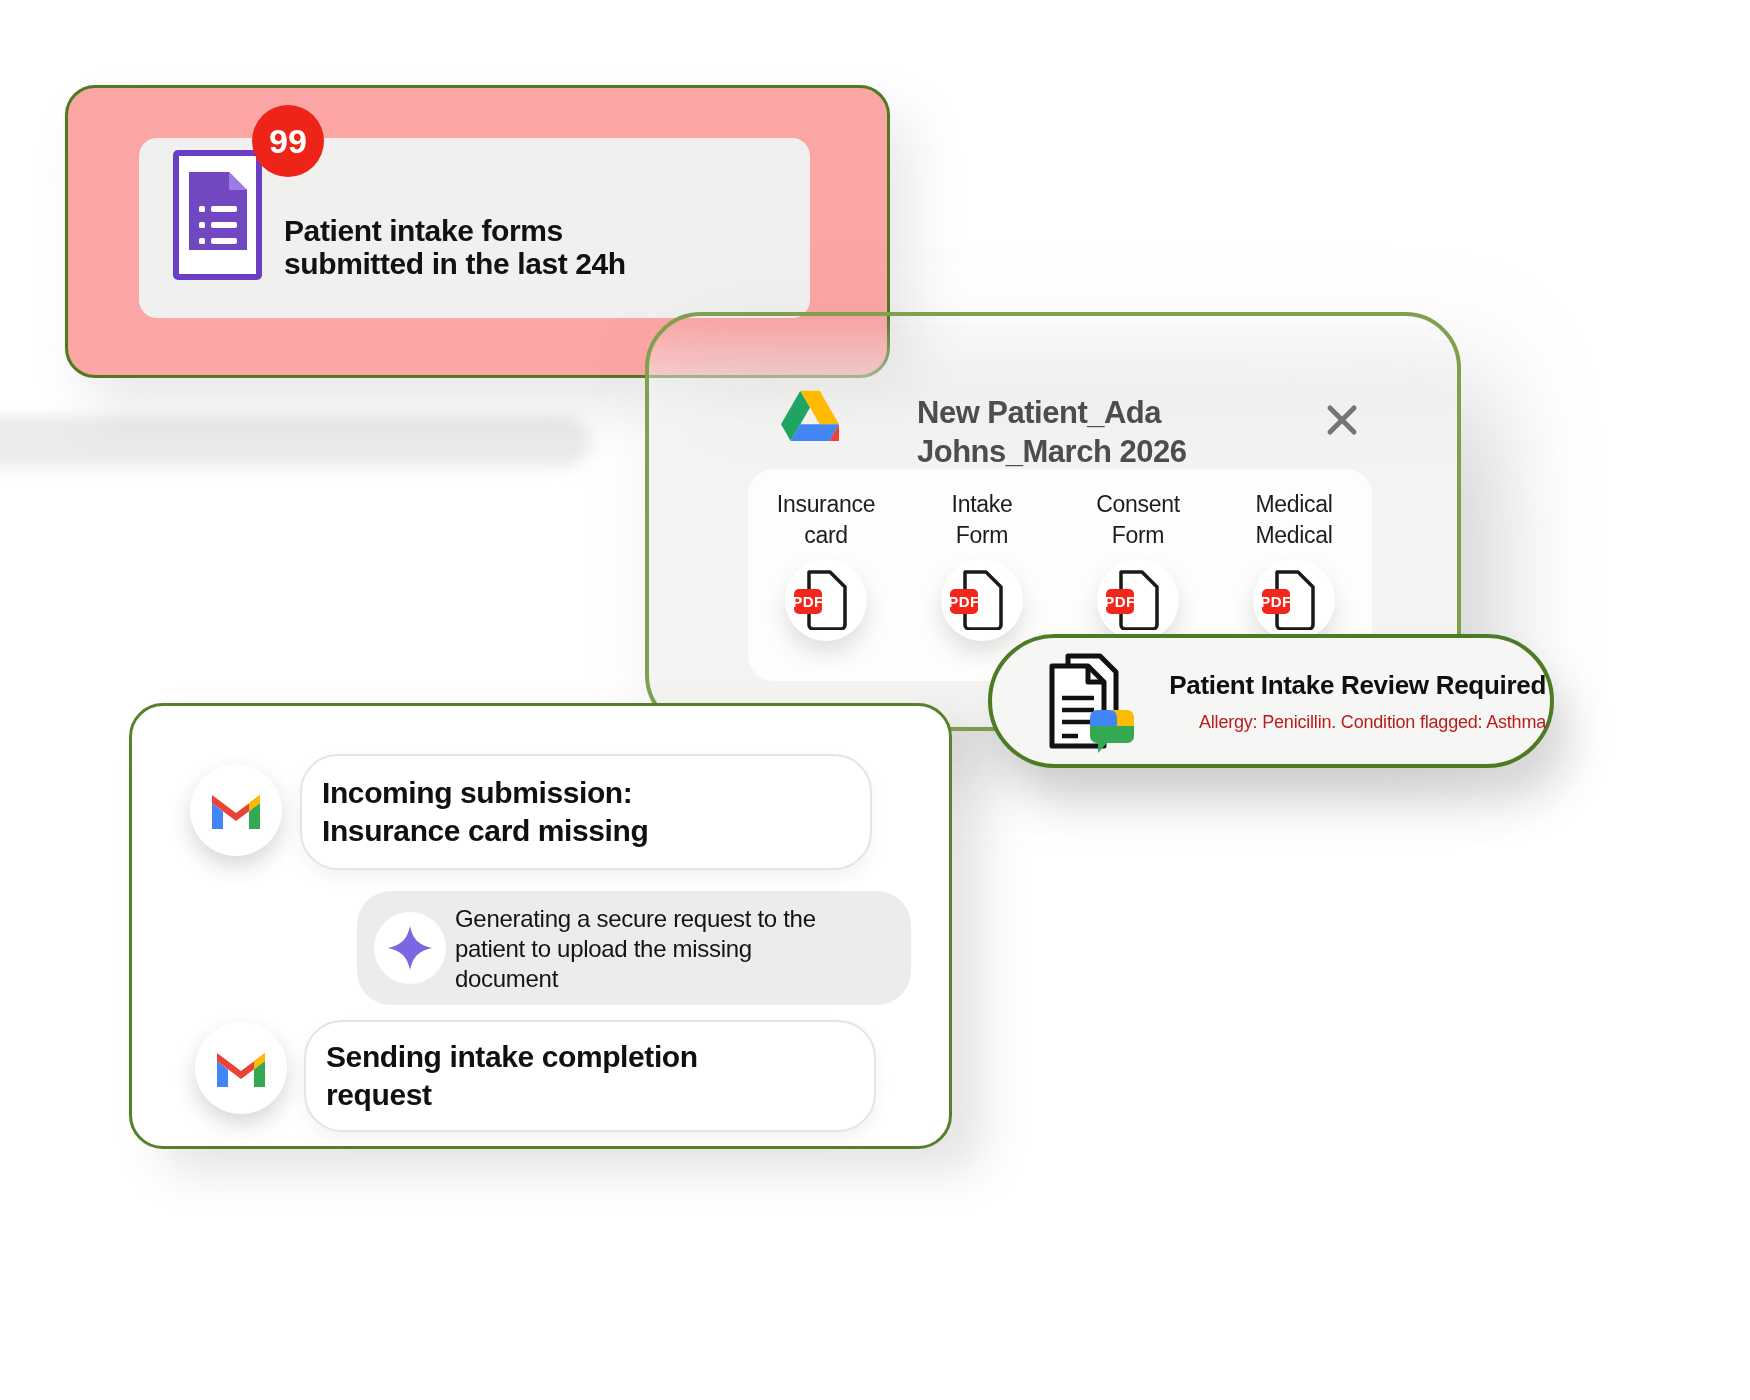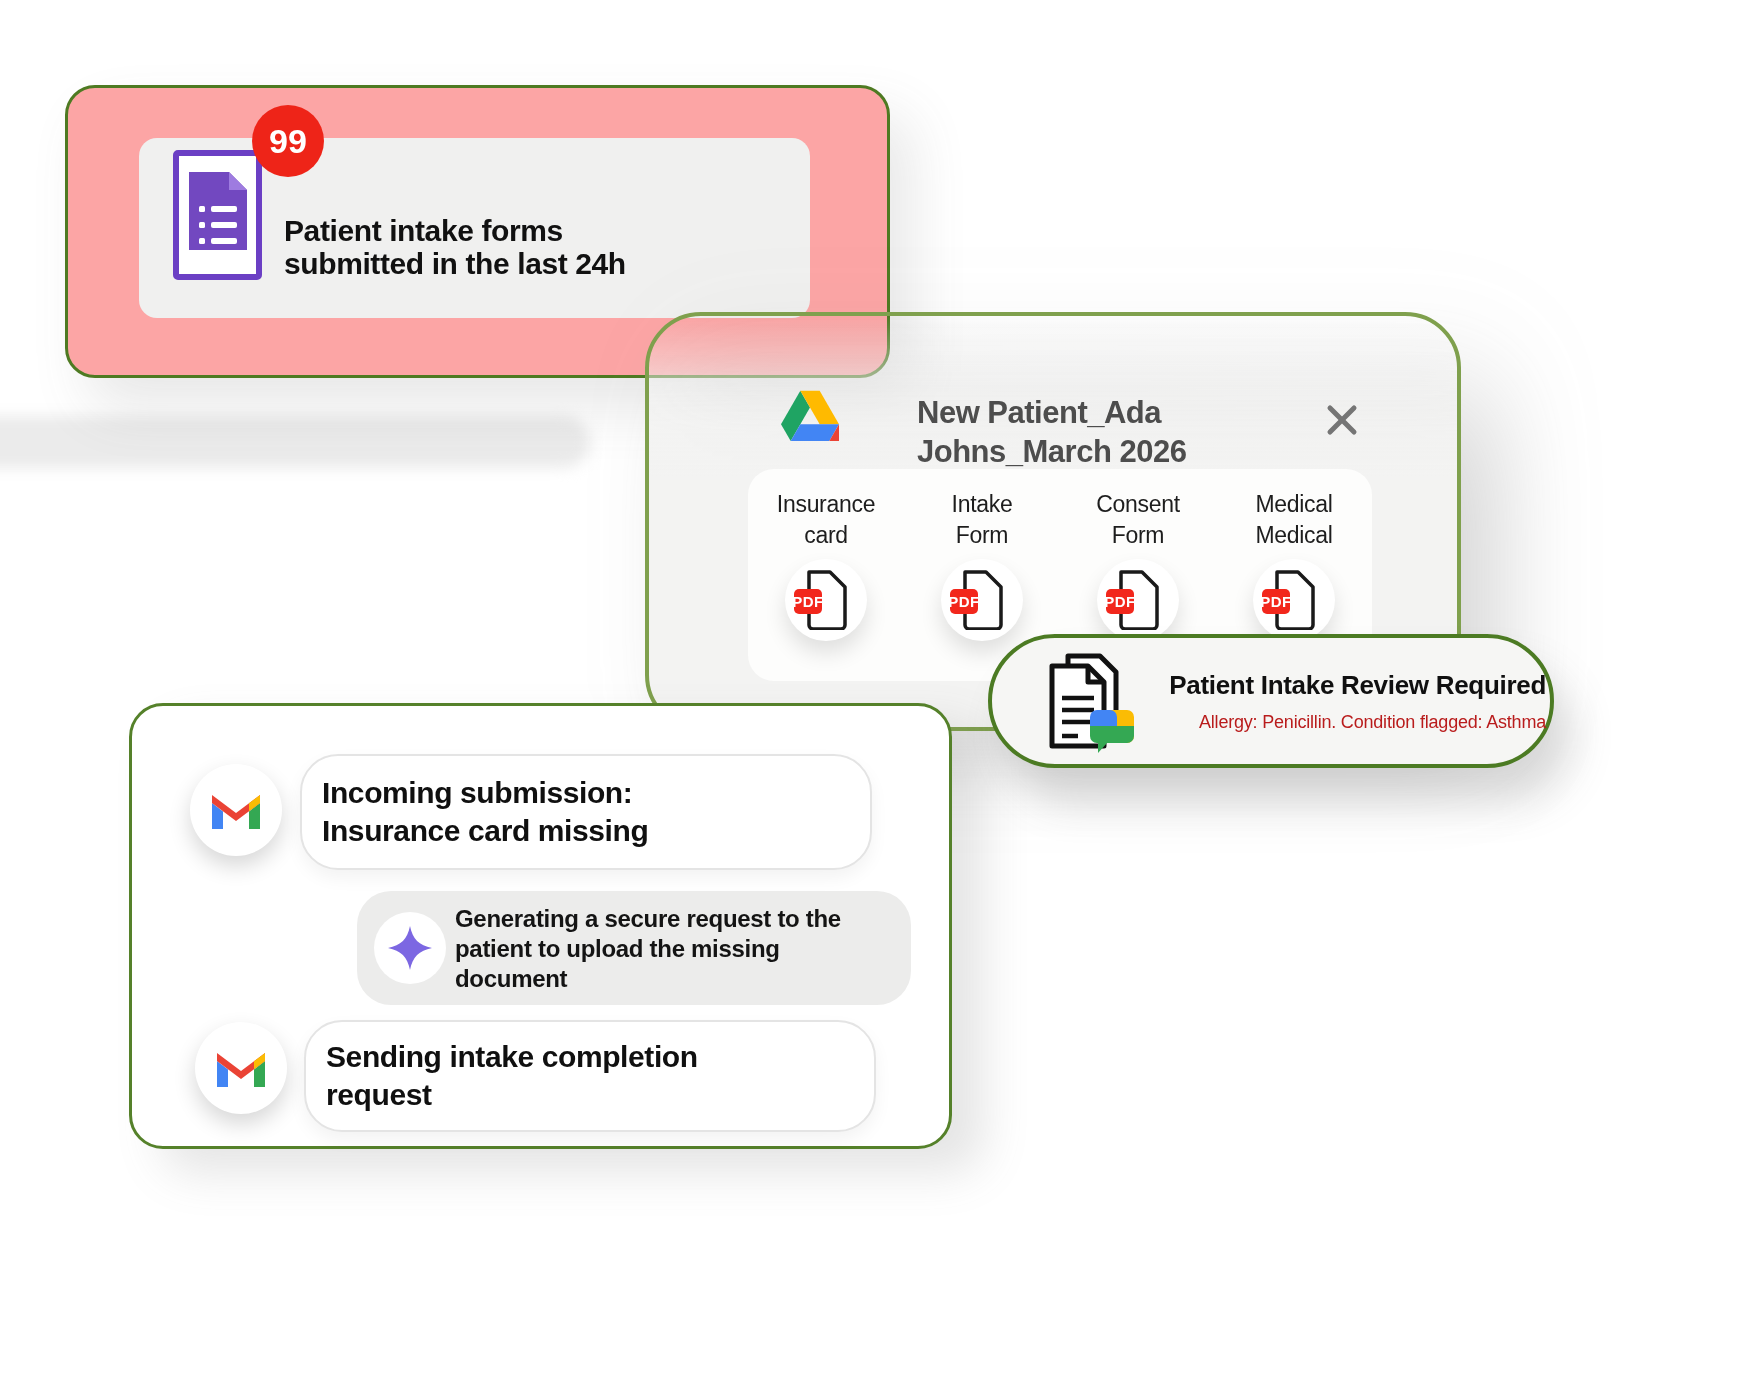--- a/index.html
+++ b/index.html
@@ -111,21 +111,21 @@
   .ai-bubble{
     left:225px;top:185px;width:554px;height:114px;
     background:#ececeb;border-radius:34px;
   }
   .spark-circle{
     left:17px;top:21px;width:72px;height:72px;border-radius:50%;background:#fff;
     display:flex;align-items:center;justify-content:center;
   }
   .ai-text{
     left:98px;top:13px;width:440px;
-    font-size:24px;line-height:30px;font-weight:700;color:#141414;letter-spacing:-.3px;
+    font-size:24px;line-height:30px;font-weight:400;color:#141414;letter-spacing:-.3px;
   }
   svg{display:block;}
 </style>
 </head>
 <body>
 
 <div class="bg-blob"></div>
 
 <div class="abs forms-card">
   <div class="abs forms-inner"></div>

